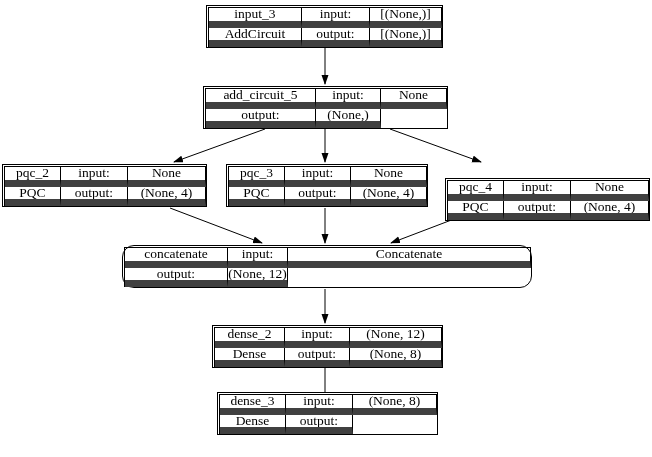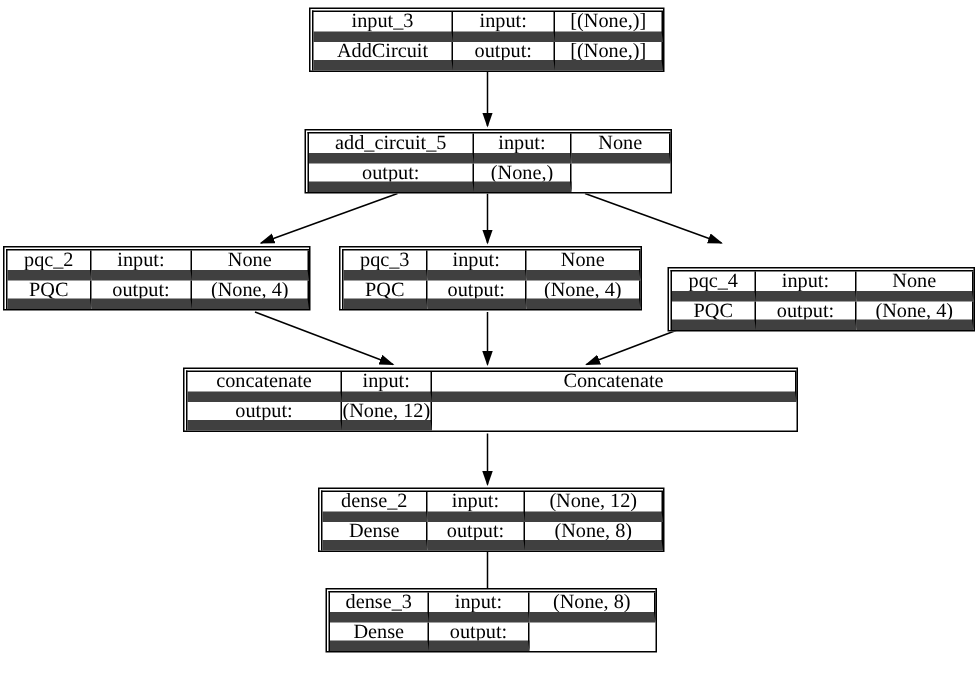--- a/index.html
+++ b/index.html
@@ -126,21 +126,21 @@
     <div class="node-grid" style="grid-template-columns:56px 67px 1fr;">
       <div class="cell">pqc_4</div>
       <div class="cell">input:</div>
       <div class="cell">None</div>
       <div class="cell">PQC</div>
       <div class="cell">output:</div>
       <div class="cell">(None, 4)</div>
     </div>
   </div>
 
-  <div class="node" style="left:122px; top:245px; width:410px;">
+  <div class="node" style="left:122px; top:245px; width:410px;border-radius:12px;">
     <div class="node-grid" style="grid-template-columns:103px 60px 1fr;">
       <div class="cell">concatenate</div>
       <div class="cell">input:</div>
       <div class="cell">Concatenate</div>
       <div class="cell">output:</div>
       <div class="cell">(None, 12)</div>
     </div>
   </div>
 
   <div class="node" style="left:212px; top:325px; width:231px;">

